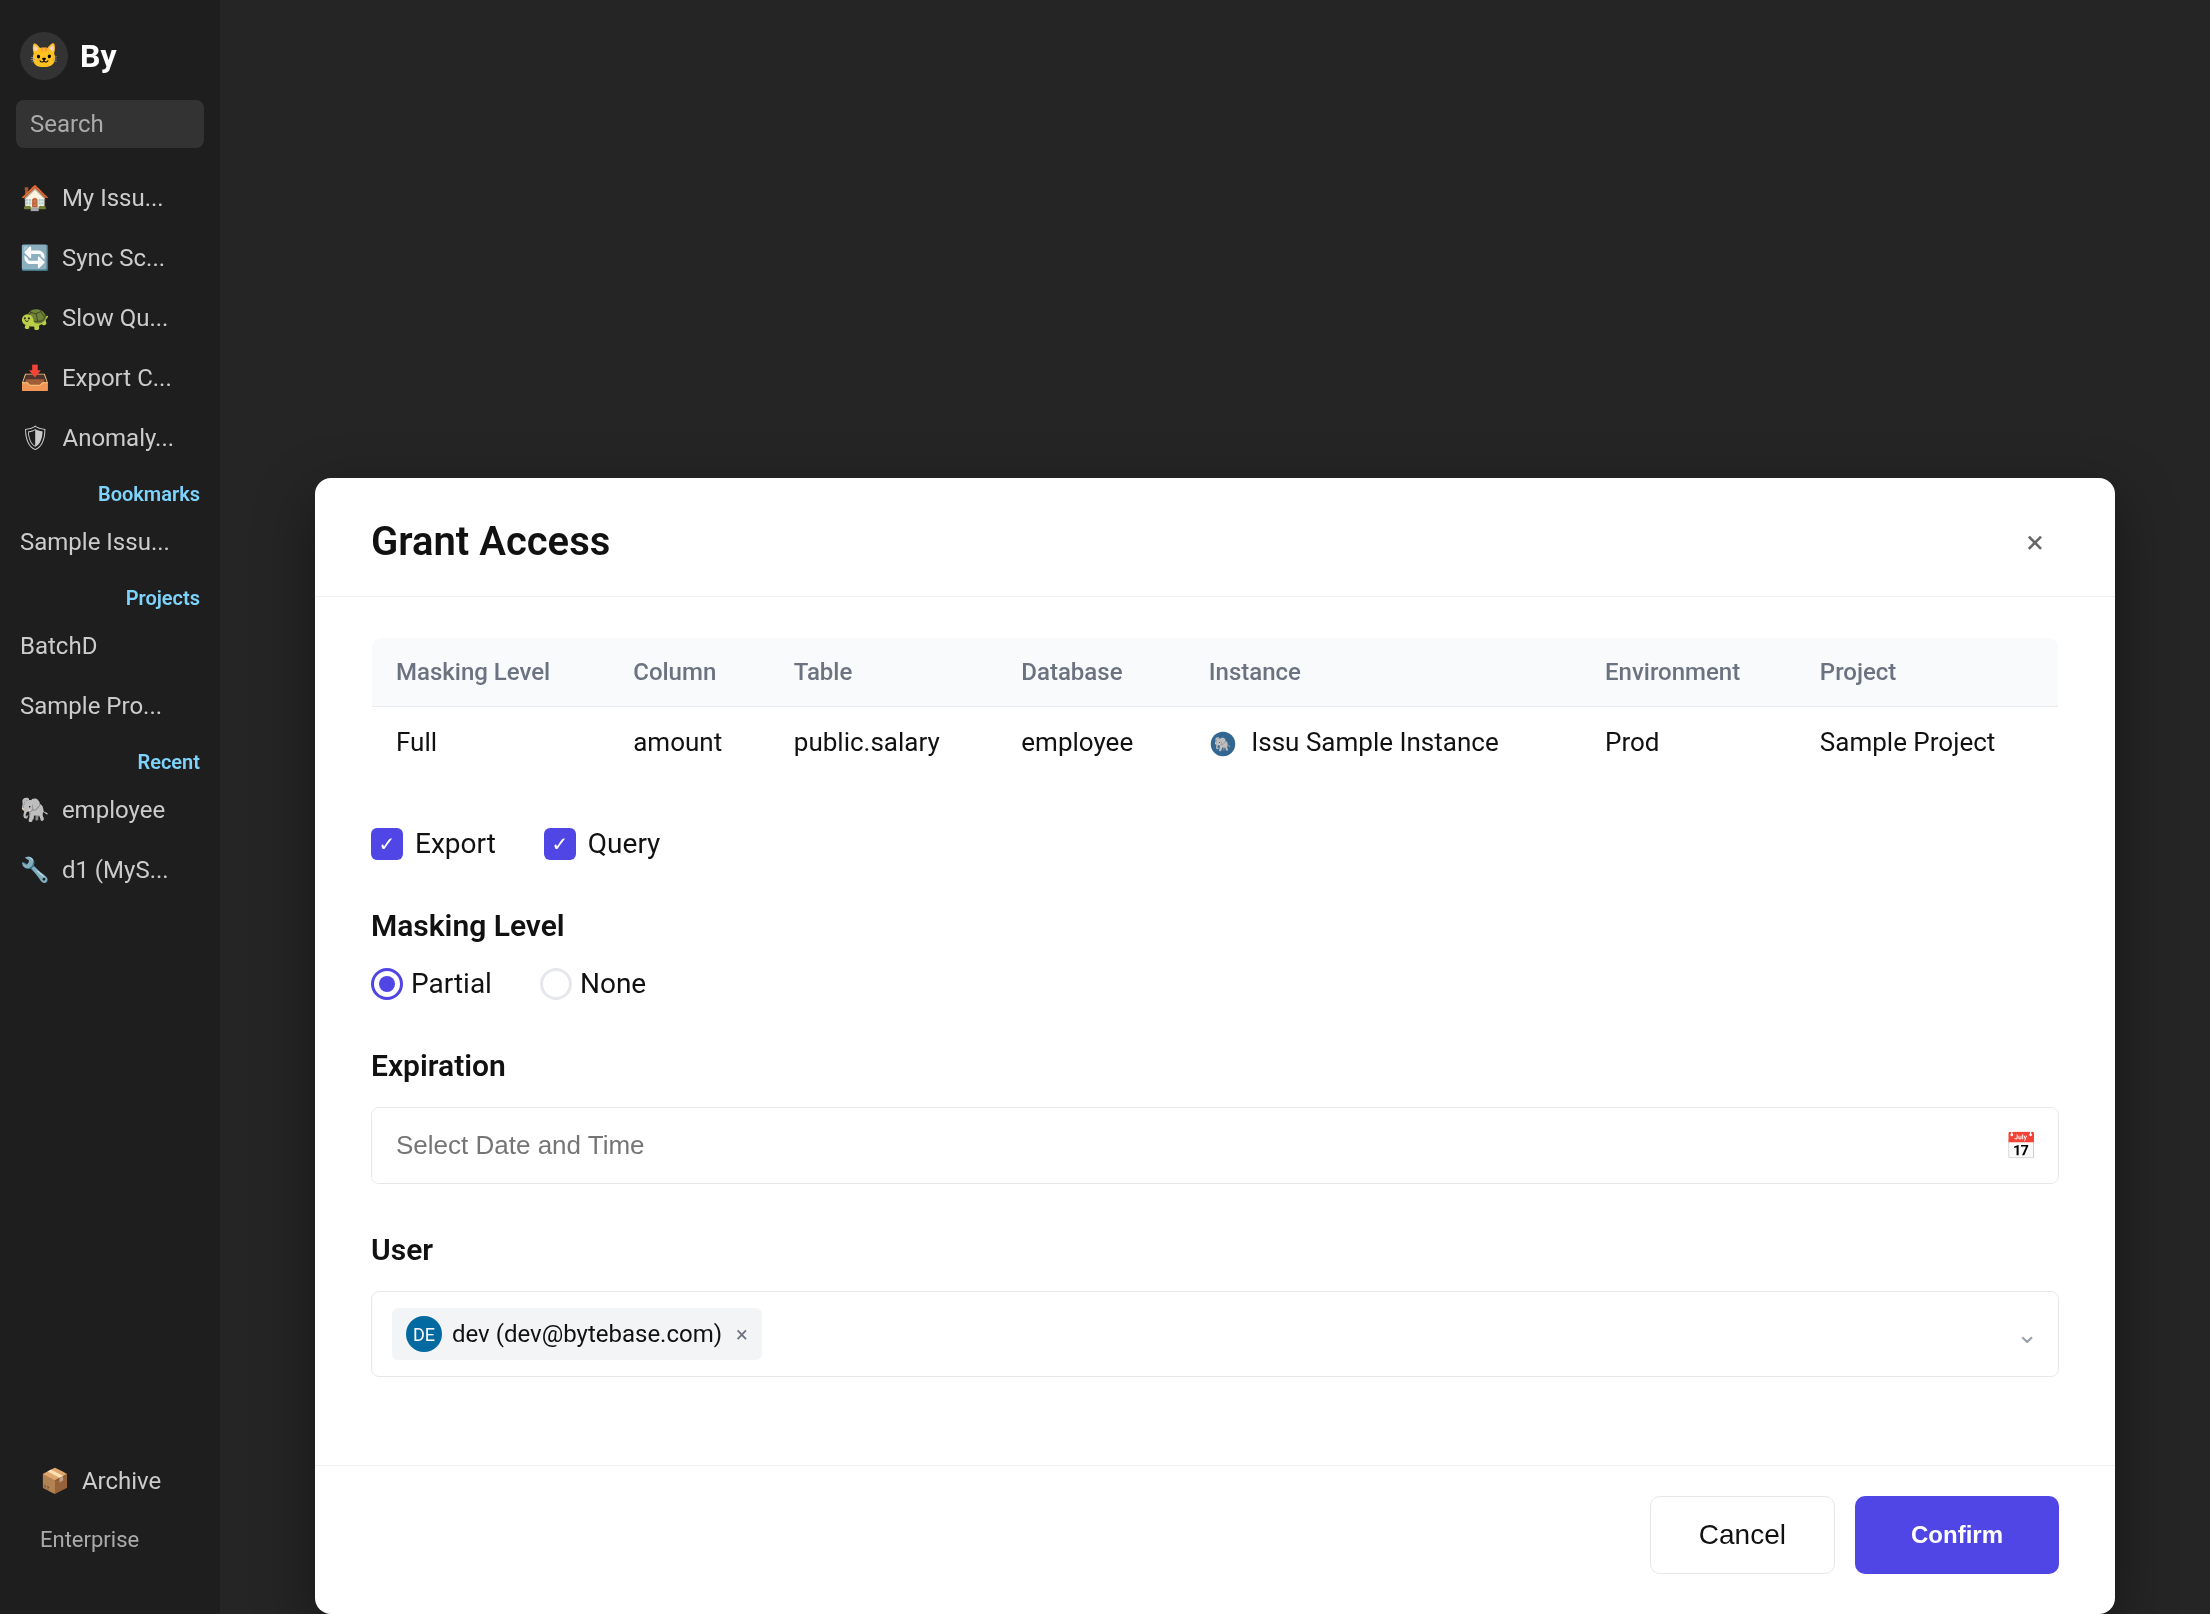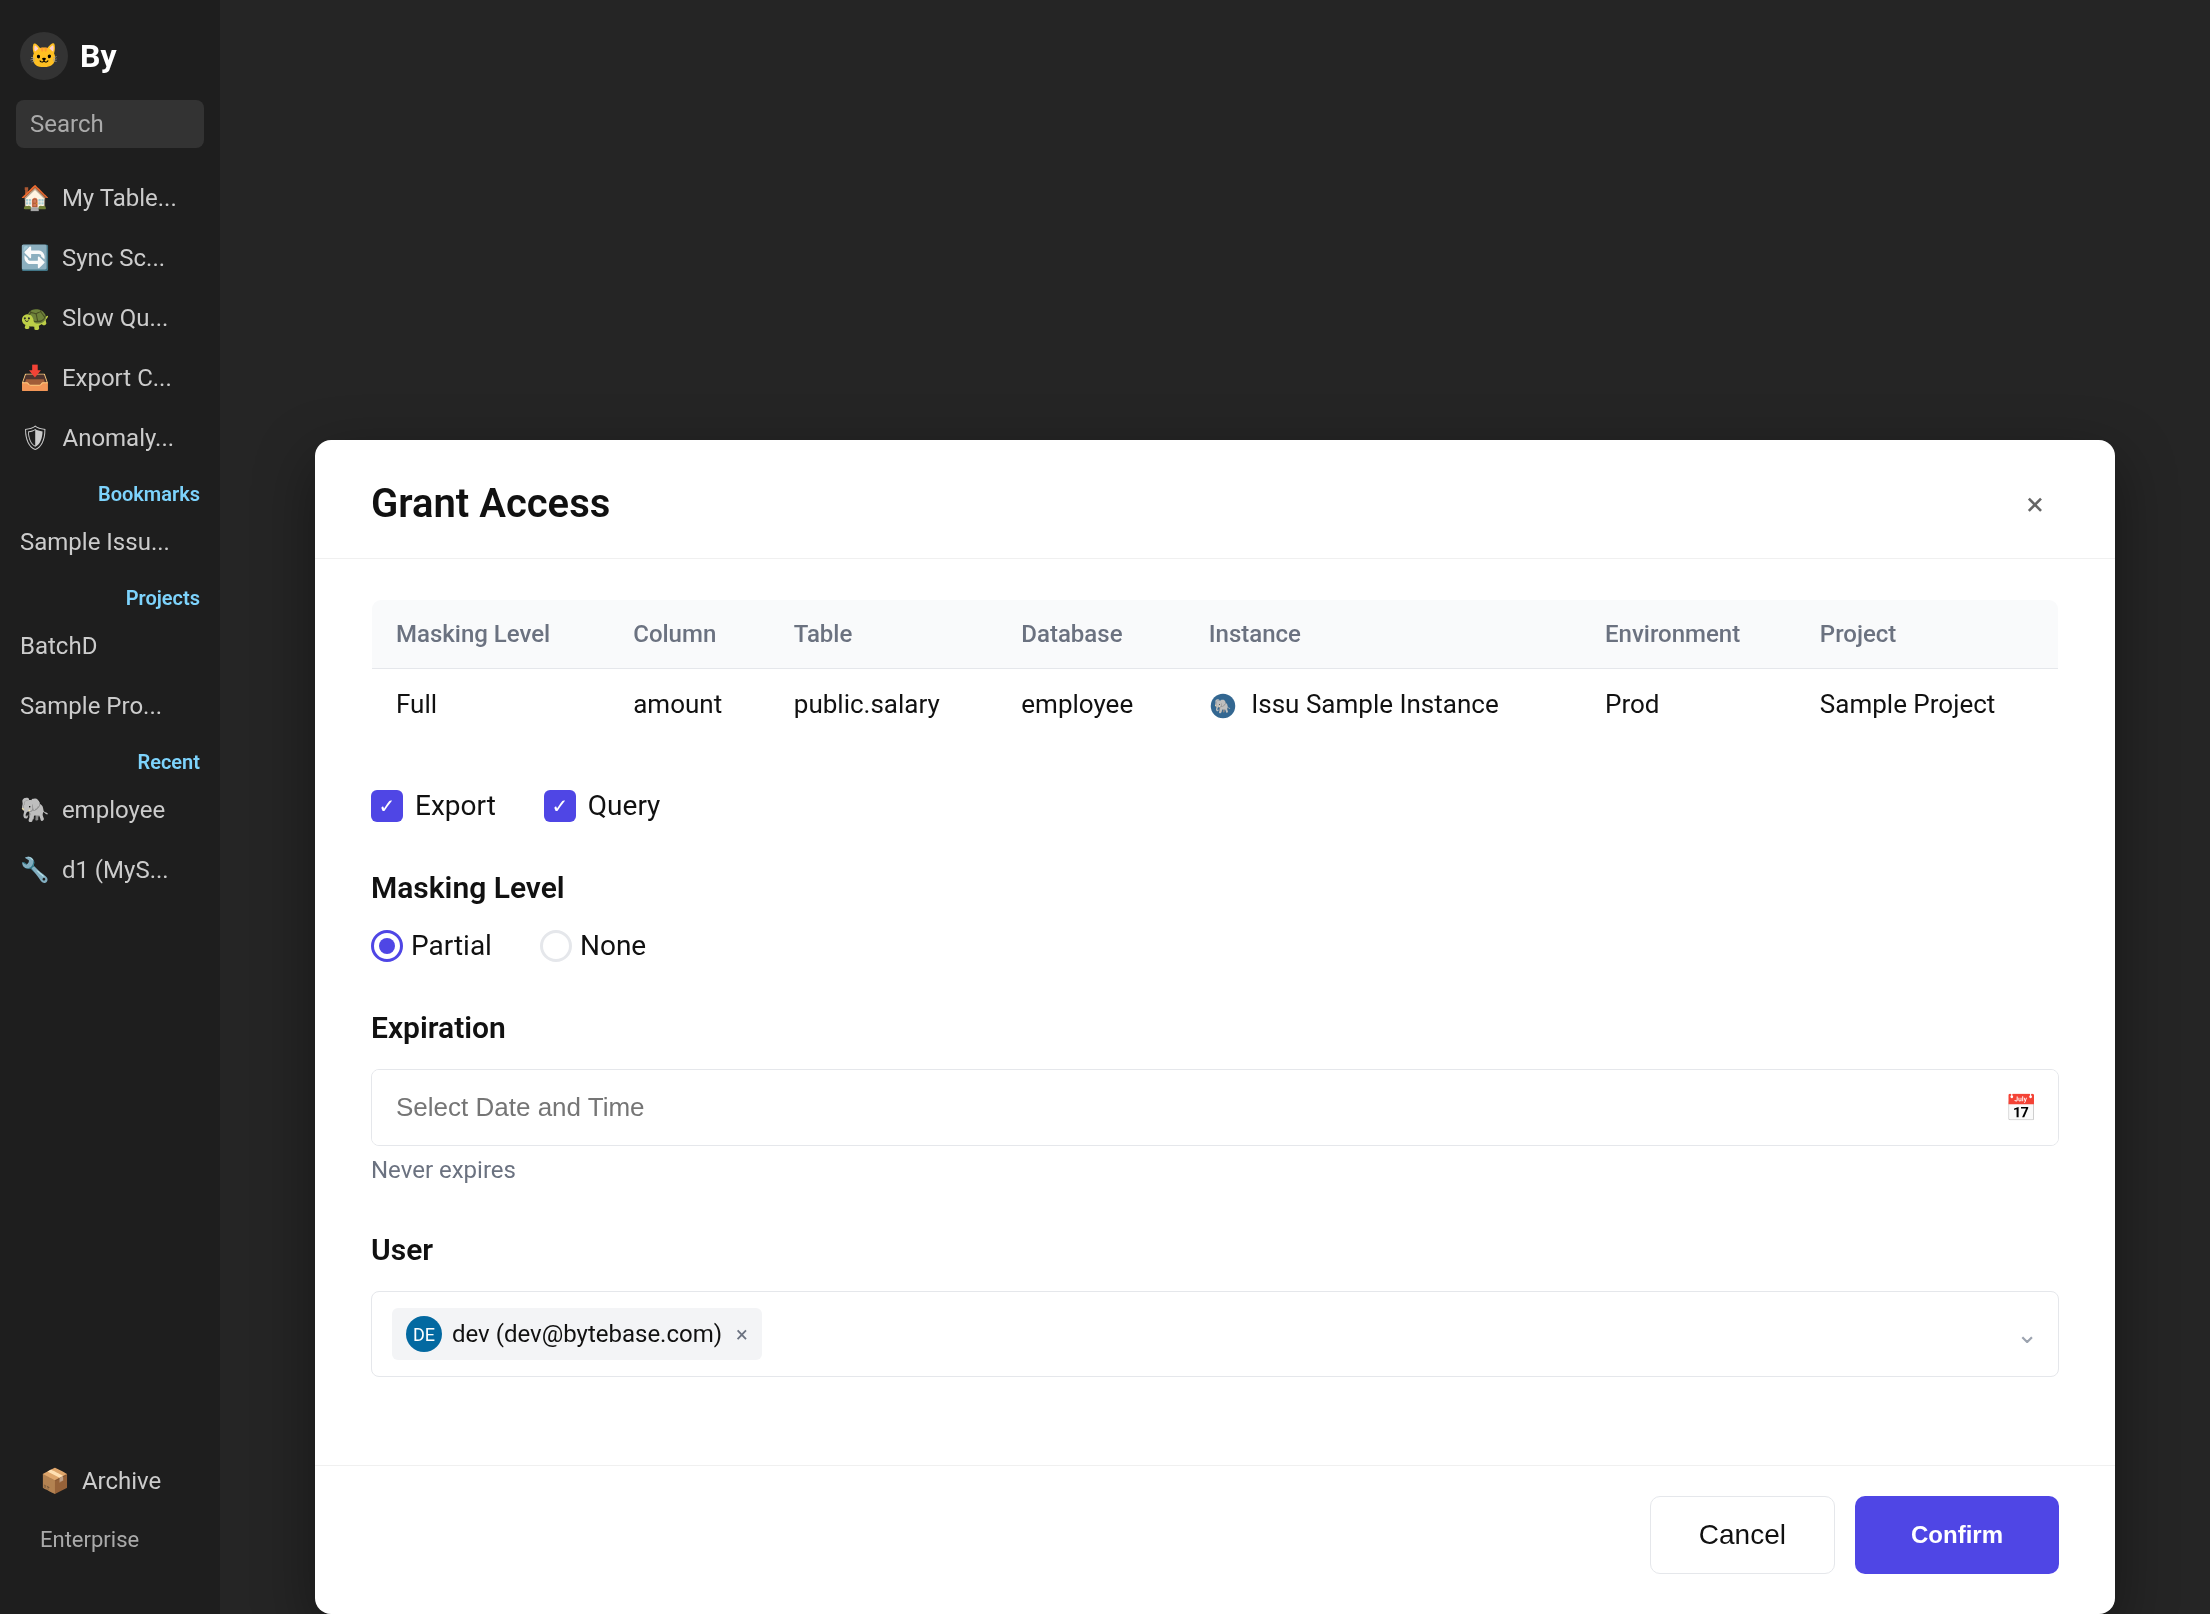--- a/index.html
+++ b/index.html
@@ -321,21 +321,21 @@
 <div class="sidebar">
   <div class="sidebar-header">
     <div class="sidebar-logo">🐱</div>
     <span>By</span>
   </div>
   <div class="sidebar-search">
     <span>Search</span>
   </div>
   <div class="sidebar-item">
     <span>🏠</span>
-    <span>My Table...</span>
+    <span>My Issu...</span>
   </div>
   <div class="sidebar-item">
     <span>🔄</span>
     <span>Sync Sc...</span>
   </div>
   <div class="sidebar-item">
     <span>🐢</span>
     <span>Slow Qu...</span>
   </div>
   <div class="sidebar-item">
@@ -446,21 +446,20 @@
           </label>
         </div>
       </div>
 
       <div class="expiration-section">
         <div class="section-label">Expiration</div>
         <div class="date-input-wrapper">
           <input class="date-input" type="text" readonly="" placeholder="Select Date and Time" style="">
           <span class="calendar-icon">📅</span>
         </div>
-        <div class="never-expires">Never expires</div>
       </div>
 
       <div class="user-section">
         <div class="section-label">User</div>
         <div class="user-select">
           <div class="user-tag">
             <div class="user-avatar">DE</div>
             <span class="user-name">
               <span>dev</span>
               <span>(dev@bytebase.com)</span>

